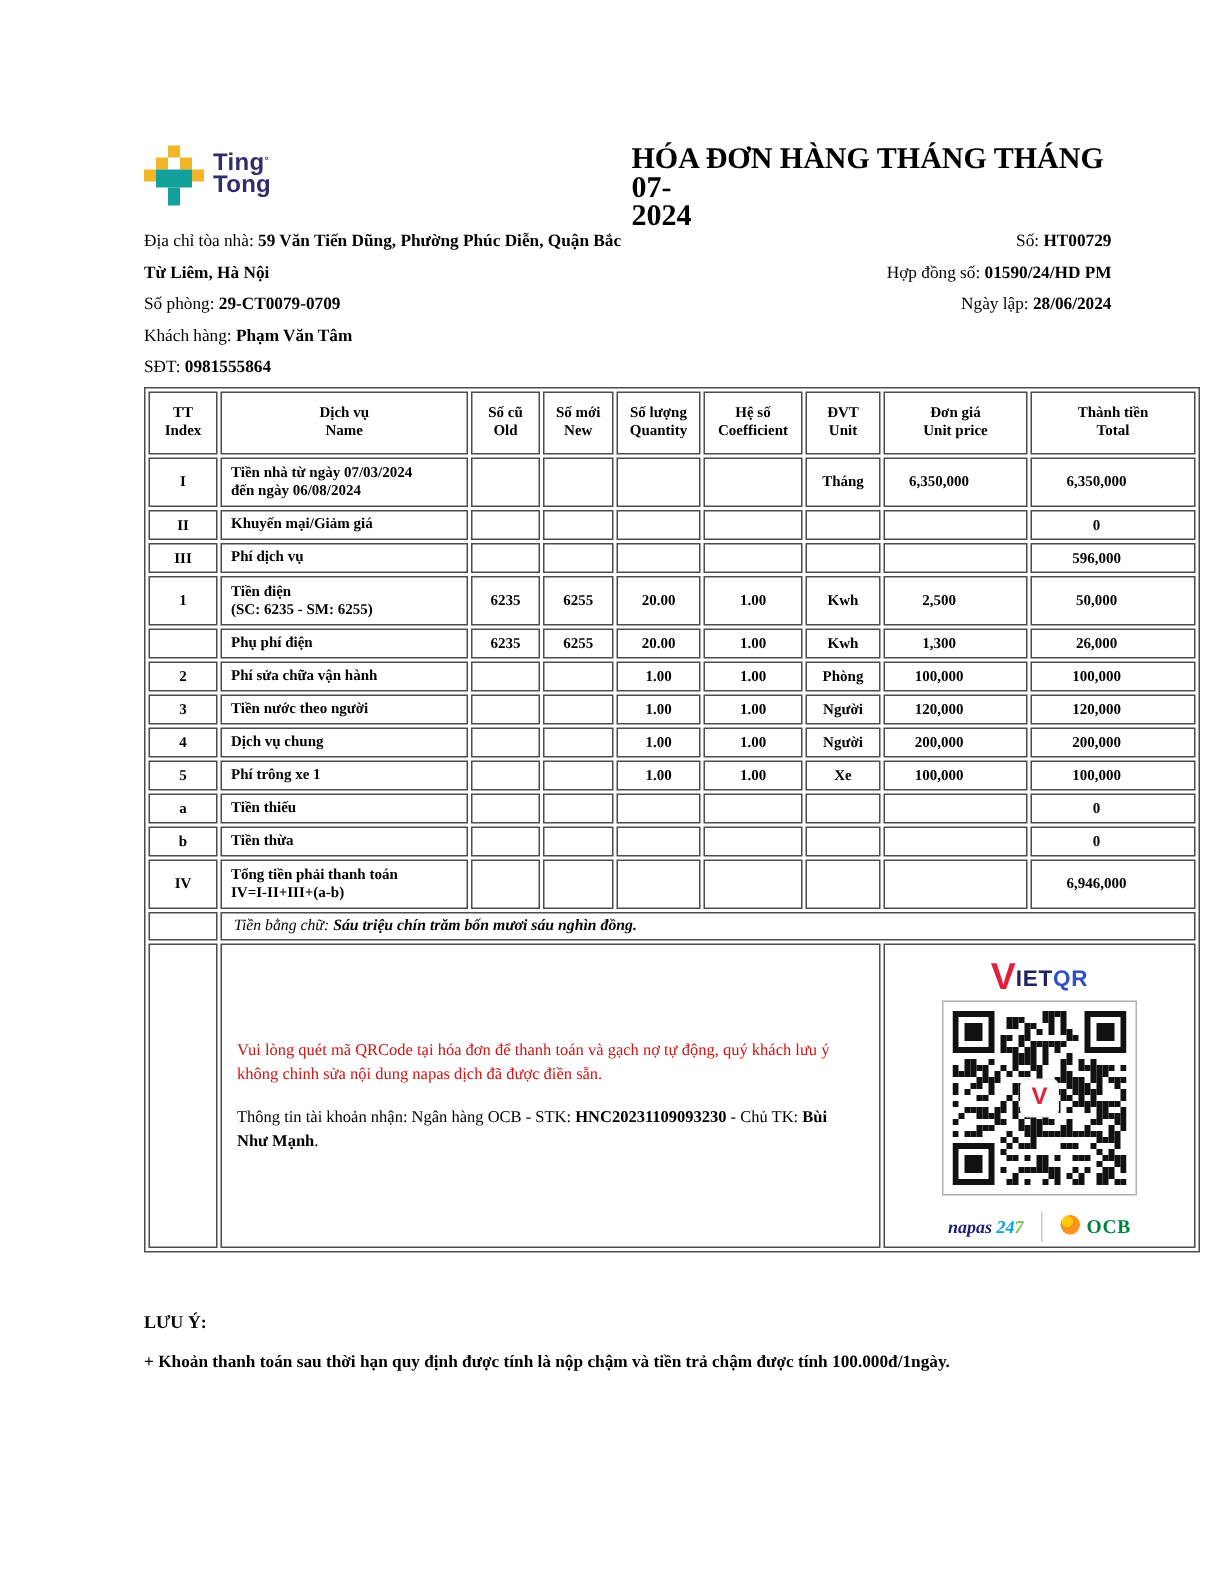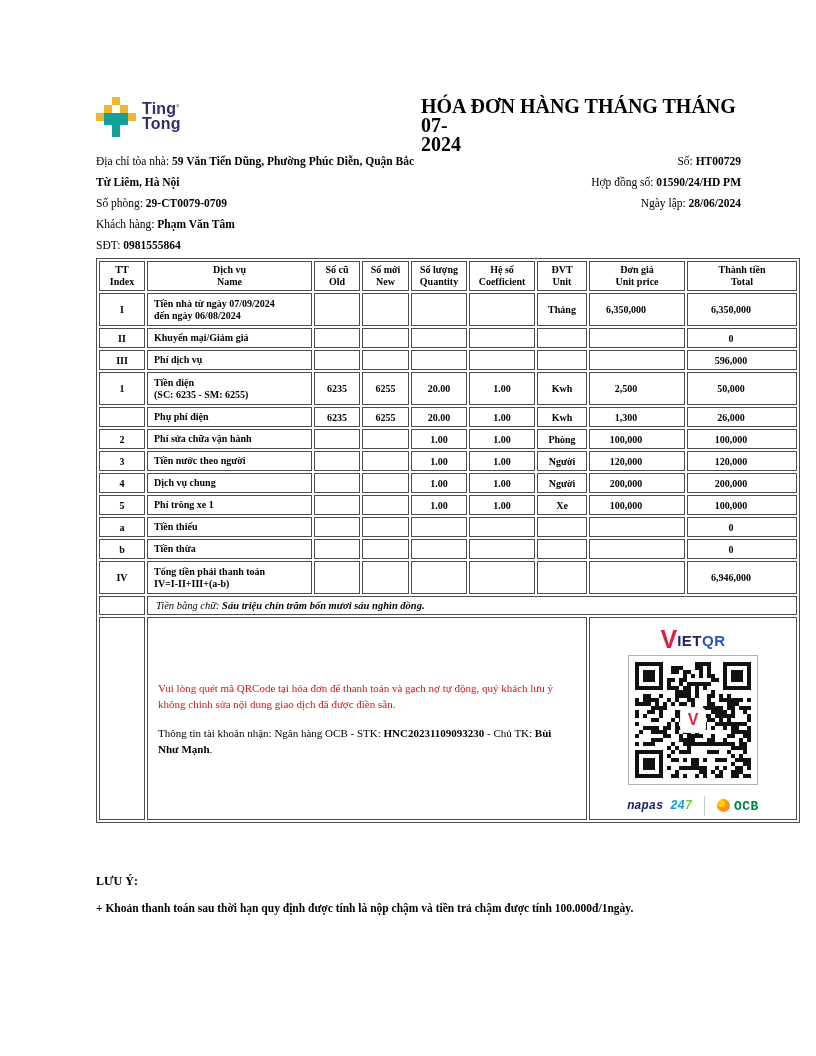--- a/index.html
+++ b/index.html
@@ -28,21 +28,21 @@
   .info-right { position:absolute; right:0; top:0; text-align:right; }
   .info b { font-weight:bold; }
 
   
   table.inv {
     position:absolute; left:96px; top:258px; width:692px;
     border-collapse:separate; border-spacing:2px; table-layout:fixed;
     border:1px solid #4c4c4c; font-size:10px; font-weight:bold;
   }
   table.inv td { border:1px solid #4c4c4c; vertical-align:middle; overflow:hidden; }
-  tr.h-head td { height:30px; text-align:center; line-height:12px; }
+  tr.h-head td { height:42px; text-align:center; line-height:12px; }
   tr.h-tall td { height:33px; }
   tr.h-sm   td { height:20px; }
   tr.h-iv   td { height:33px; }
   tr.h-w    td { height:19px; }
   tr.h-qr   td { height:203px; }
   .c-idx  { text-align:center; }
   .c-name { text-align:left; padding:2px 4px 2px 6px; line-height:12px; }
   .c-name .nl { display:block; }
   .c-mid  { text-align:center; }
   .c-num  { text-align:center; padding-right:22px; }
@@ -59,21 +59,21 @@
   .vq-iet{ color:#21215e; font-size:15px; letter-spacing:0.5px; }
   .vq-qr { color:#2b50c7; font-size:15px; letter-spacing:0.5px; }
   .qr-frame { position:relative; display:inline-block; margin-top:3px;
               border:1px solid #b0b0b0; background:#fff; padding:6px; line-height:0; }
   .qr-badge { position:absolute; left:50%; top:50%; width:26px; height:26px;
               margin:-13px 0 0 -13px; background:#fff; border-radius:5px;
               border:1px solid #eee; line-height:24px; text-align:center;
               font-family:"Liberation Sans", sans-serif; font-weight:bold;
               font-size:16px; color:#e21f3f; }
   .partner-row { margin-top:11px; display:flex; align-items:center; justify-content:center; gap:12px;
-                 font-family:Liberation Mono, monospace; }
+                 font-family:Liberation Serif, serif; }
   .napas { font-style:italic; font-weight:bold; font-size:12px; }
   .np-name { color:#1a1f71; }
   .np-24 { color:#00a0e3; }
   .np-7  { color:#7ac143; }
   .pdiv { width:1px; height:20px; background:#c9c9c9; }
   .ocb { display:flex; gap:4px; }
   .ocb-ic { width:13px; height:13px; border-radius:50%;
             background:radial-gradient(circle at 35% 35%, #ffcb05 0 30%, #f7941d 31%); }
   .ocb-t { color:#00843d; font-weight:bold; font-size:13px; letter-spacing:0.5px; }
 
@@ -140,21 +140,21 @@
       <td><span>Số mới</span><br><span>New</span></td>
       <td><span>Số lượng</span><br><span>Quantity</span></td>
       <td><span>Hệ số</span><br><span>Coefficient</span></td>
       <td><span>ĐVT</span><br><span>Unit</span></td>
       <td><span>Đơn giá</span><br><span>Unit price</span></td>
       <td><span>Thành tiền</span><br><span>Total</span></td>
     </tr>
 
     <tr class="h-tall">
       <td class="c-idx">I</td>
-      <td class="c-name"><span>Tiền nhà từ ngày 07/09/2024</span><span class="nl">đến ngày 06/08/2024</span></td>
+      <td class="c-name"><span>Tiền nhà từ ngày 07/03/2024</span><span class="nl">đến ngày 06/08/2024</span></td>
       <td class="c-mid"></td>
       <td class="c-mid"></td>
       <td class="c-mid"></td>
       <td class="c-mid"></td>
       <td class="c-mid">Tháng</td>
       <td class="c-num">6,350,000</td>
       <td class="c-num">6,350,000</td>
     </tr>
 
     <tr class="h-sm">
@@ -292,21 +292,21 @@
     <tr class="h-w">
       <td class="c-idx"></td>
       <td class="c-words" colspan="8">
         <span>Tiền bằng chữ: </span><b>Sáu triệu chín trăm bốn mươi sáu nghìn đồng.</b>
       </td>
     </tr>
 
     <tr class="h-qr">
       <td class="c-idx"></td>
       <td class="c-qrtext" colspan="6">
-        <p class="notice">Vui lòng quét mã QRCode tại hóa đơn để thanh toán và gạch nợ tự động, quý khách lưu ý không chỉnh sửa nội dung giao dịch đã được điền sẵn.</p>
+        <p class="notice">Vui lòng quét mã QRCode tại hóa đơn để thanh toán và gạch nợ tự động, quý khách lưu ý không chỉnh sửa nội dung napas dịch đã được điền sẵn.</p>
         <p class="account"><span>Thông tin tài khoản nhận: Ngân hàng OCB - STK: </span><b>HNC20231109093230</b><span> - Chủ TK: </span><b>Bùi Như Mạnh</b><span>.</span></p>
       </td>
       <td class="c-qr" colspan="2">
         <div class="vietqr"><span class="vq-v">V</span><span class="vq-iet">IET</span><span class="vq-qr">QR</span></div>
         <div class="qr-frame">
           <svg id="qr-svg" width="116" height="116" viewBox="0 0 116 116" xmlns="http://www.w3.org/2000/svg">
                 <g fill="#111">
                   <rect x="60" y="0" width="4" height="4"></rect>
                   <rect x="64" y="0" width="4" height="4"></rect>
                   <rect x="68" y="0" width="4" height="4"></rect>

